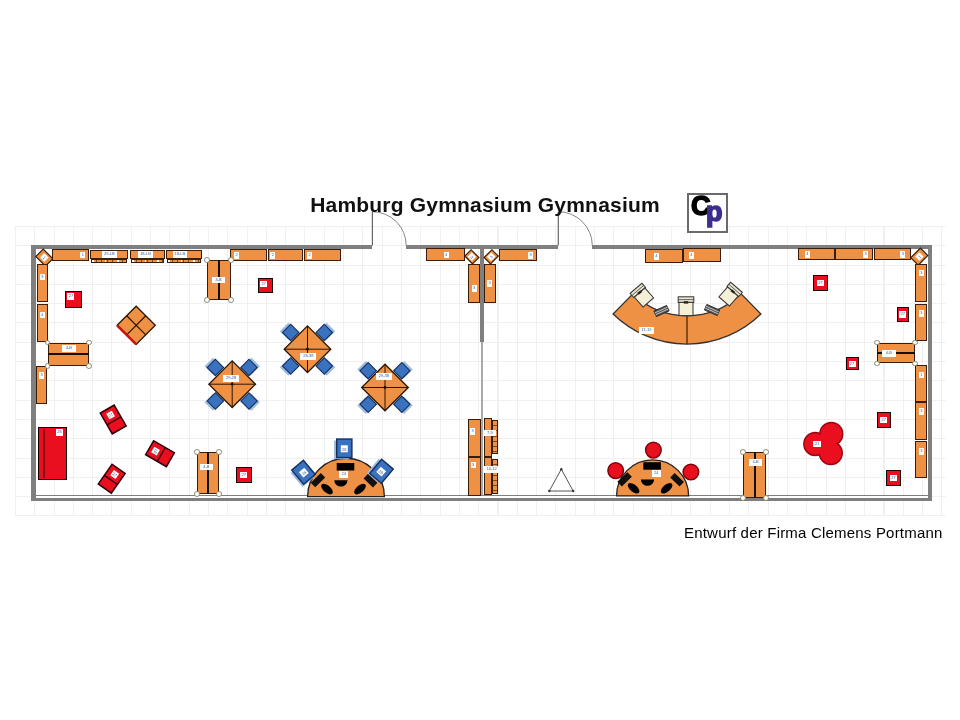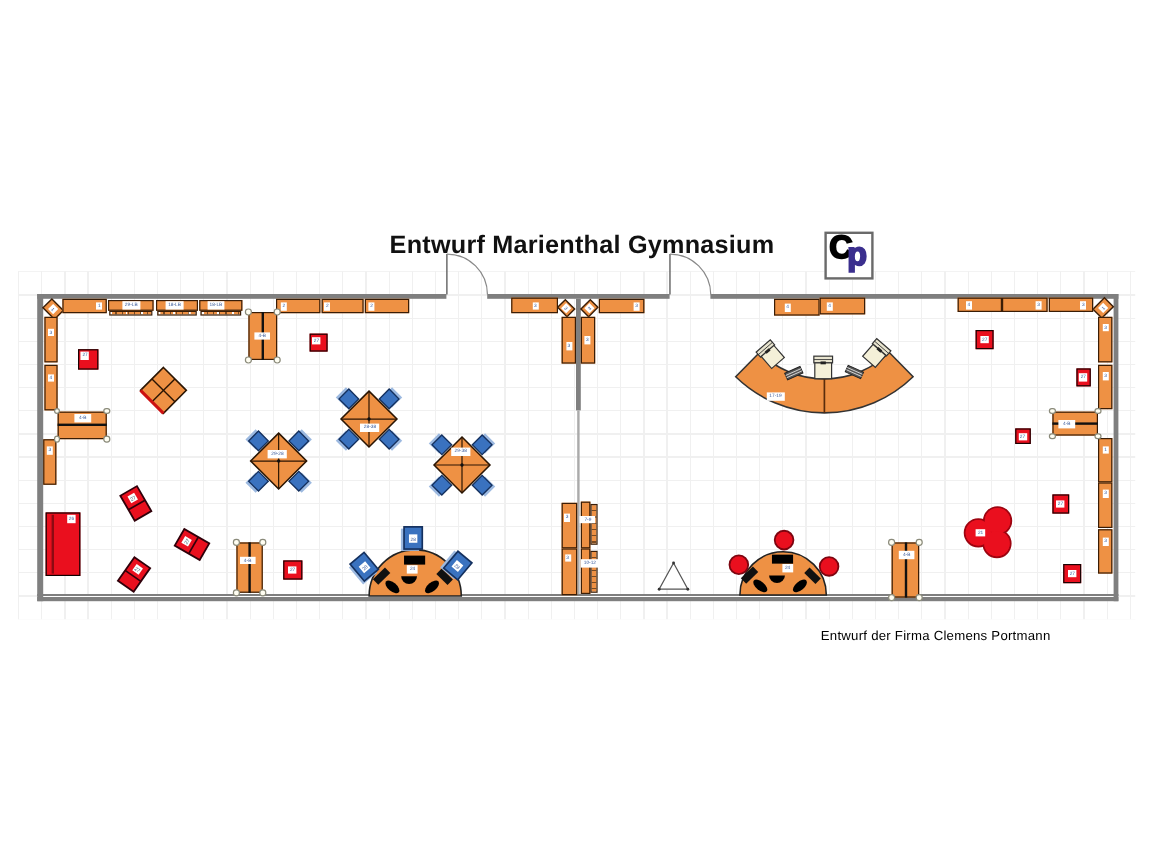--- a/index.html
+++ b/index.html
@@ -367,18 +367,18 @@
 <div class="ab" style="left:38.3px;top:426.7px;width:29.2px;height:53.3px;background:#EA0F1E;border:1.7px solid #100;"></div>
 <div class="ab" style="left:42.5px;top:429px;width:2.6px;height:49px;background:#8d0a12;"></div>
 <div class="lb" style="left:55.8px;top:429.0px;width:7.5px;height:6.6px;font-size:4px;line-height:6.6px;">26</div>
 <div class="lb" style="left:223.2px;top:375.0px;width:16.0px;height:6.6px;font-size:4px;line-height:6.6px;">29-28</div>
 <div class="lb" style="left:300.3px;top:353.3px;width:16.0px;height:6.6px;font-size:4px;line-height:6.6px;">28-38</div>
 <div class="lb" style="left:375.9px;top:373.3px;width:16.0px;height:6.6px;font-size:4px;line-height:6.6px;">29-38</div>
 <div class="lb" style="left:339.3px;top:471.0px;width:9.0px;height:6.6px;font-size:4px;line-height:6.6px;">24</div>
 <div class="lb" style="left:651.8px;top:470.4px;width:9.0px;height:6.6px;font-size:4px;line-height:6.6px;">24</div>
 <div class="lb" style="left:638.5px;top:327.4px;width:15.5px;height:6.6px;font-size:4px;line-height:6.6px;">17-19</div>
 <div class="lb" style="left:813.2px;top:440.5px;width:8.0px;height:6.6px;font-size:4px;line-height:6.6px;">21</div>
-<div style="position:absolute;left:163px;top:192.5px;width:644px;text-align:center;font-family:'Liberation Sans',sans-serif;font-weight:bold;font-size:21px;color:#111;letter-spacing:0.2px;">Entwurf Marienthal Gymnasium</div>
+<div style="position:absolute;left:163px;top:192.5px;width:644px;text-align:center;font-family:'Liberation Sans',sans-serif;font-weight:bold;font-size:21px;color:#111;letter-spacing:0.2px;">Hamburg Gymnasium Gymnasium</div>
 <div style="position:absolute;left:687px;top:192.5px;width:37px;height:36.5px;border:2px solid #6a6a6a;background:#fff;">
     <span style="position:absolute;left:2px;top:-4px;font-family:'Liberation Sans',sans-serif;font-weight:bold;font-size:27px;color:#000;-webkit-text-stroke:1.6px #000;">C</span>
     <span style="position:absolute;left:17px;top:2px;font-family:'Liberation Sans',sans-serif;font-weight:bold;font-size:27px;color:#3b2f8e;-webkit-text-stroke:1.6px #3b2f8e;">p</span>
   </div>
-<div style="position:absolute;left:684px;top:524px;font-family:'Liberation Sans',sans-serif;font-size:11px;color:#000;letter-spacing:0.2px;">Entwurf der Firma Clemens Portmann</div>
+<div style="position:absolute;left:684px;top:524px;font-family:'Liberation Sans',sans-serif;font-size:15px;color:#000;letter-spacing:0.2px;">Entwurf der Firma Clemens Portmann</div>
 
 </body></html>

